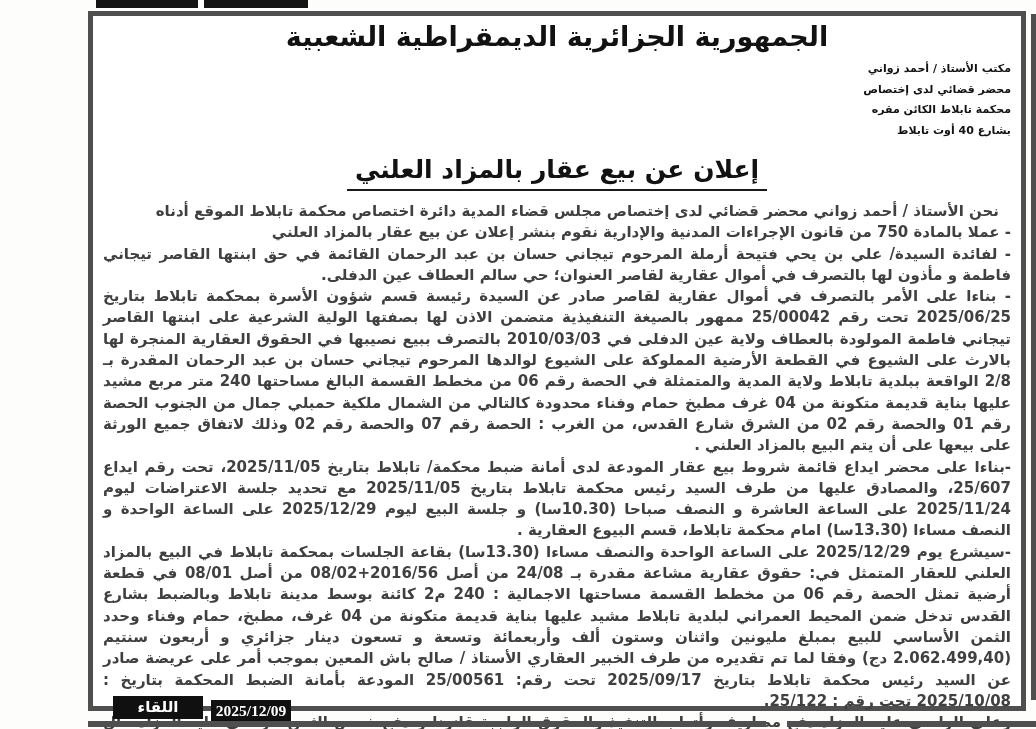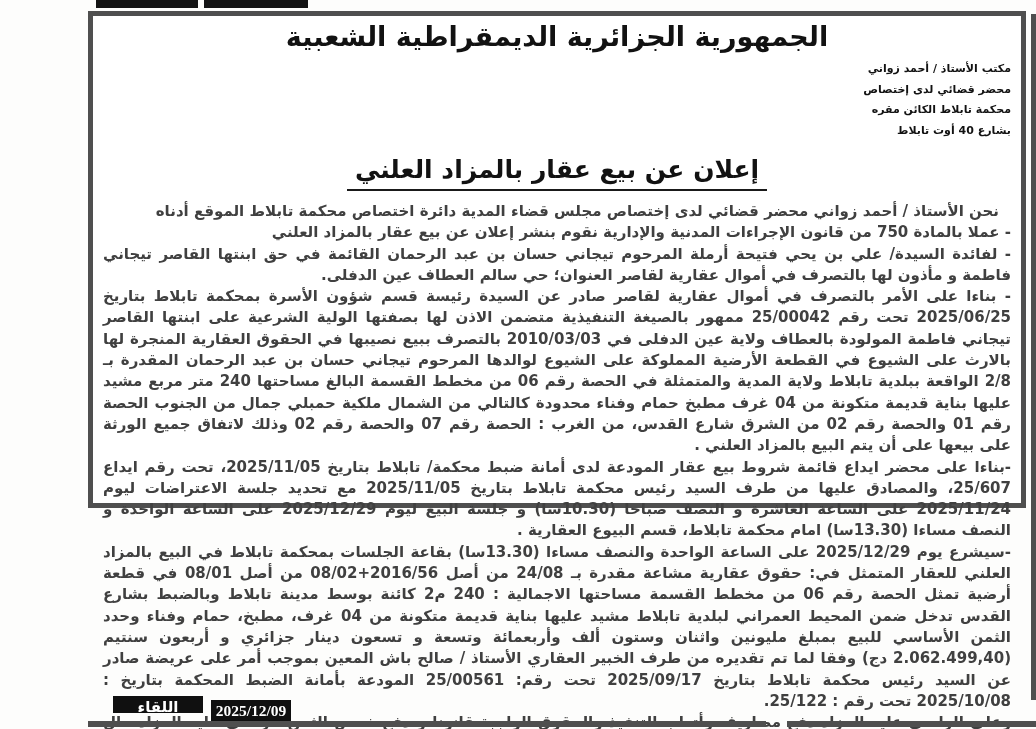--- a/index.html
+++ b/index.html
@@ -11,21 +11,21 @@
   }
   .canvas{
     position:relative;width:1036px;height:729px;overflow:hidden;background:#fdfdfc;
   }
   
   .remnant{position:absolute;top:0;height:8px;background:#141414;}
   .r1{left:96px;width:102px;}
   .r2{left:204px;width:104px;}
   
   .frame{
-    position:absolute;left:88px;top:11px;width:938px;height:497px;
+    position:absolute;left:88px;top:11px;width:938px;height:700px;
     border:5px solid #4f4f4f;background:#ffffff;box-sizing:border-box;
     padding:3px 10px 0 10px;direction:rtl;
   }
   .republic{
     text-align:center;font-size:27px;font-weight:bold;line-height:34px;margin-top:1px;
   }
   .office{
     text-align:right;font-size:11px;font-weight:bold;line-height:20.5px;margin-top:5px;
   }
   .title-wrap{text-align:center;margin:14px 0 10px 0;}
@@ -38,21 +38,21 @@
     margin:0;font-size:15px;font-weight:bold;line-height:21.3px;
     text-align:justify;color:#404040;
   }
   .p-intro{text-indent:12px;}
   
   .badge{
     position:absolute;background:#101010;color:#ffffff;font-weight:bold;
     text-align:center;box-sizing:border-box;
   }
   .badge-brand{
-    left:113px;top:696px;width:90px;height:17px;
+    left:113px;top:696px;width:90px;height:23px;
     font-size:15px;line-height:23px;font-family:"DejaVu Sans",sans-serif;
   }
   .badge-date{
     left:211px;top:700px;width:80px;height:22px;
     font-size:15.5px;line-height:22px;
     font-family:"Liberation Serif","DejaVu Serif",serif;direction:ltr;
   }
   
   .neighbor{position:absolute;background:#4f4f4f;}
   .n-right{left:1031px;top:14px;width:5px;height:686px;}

